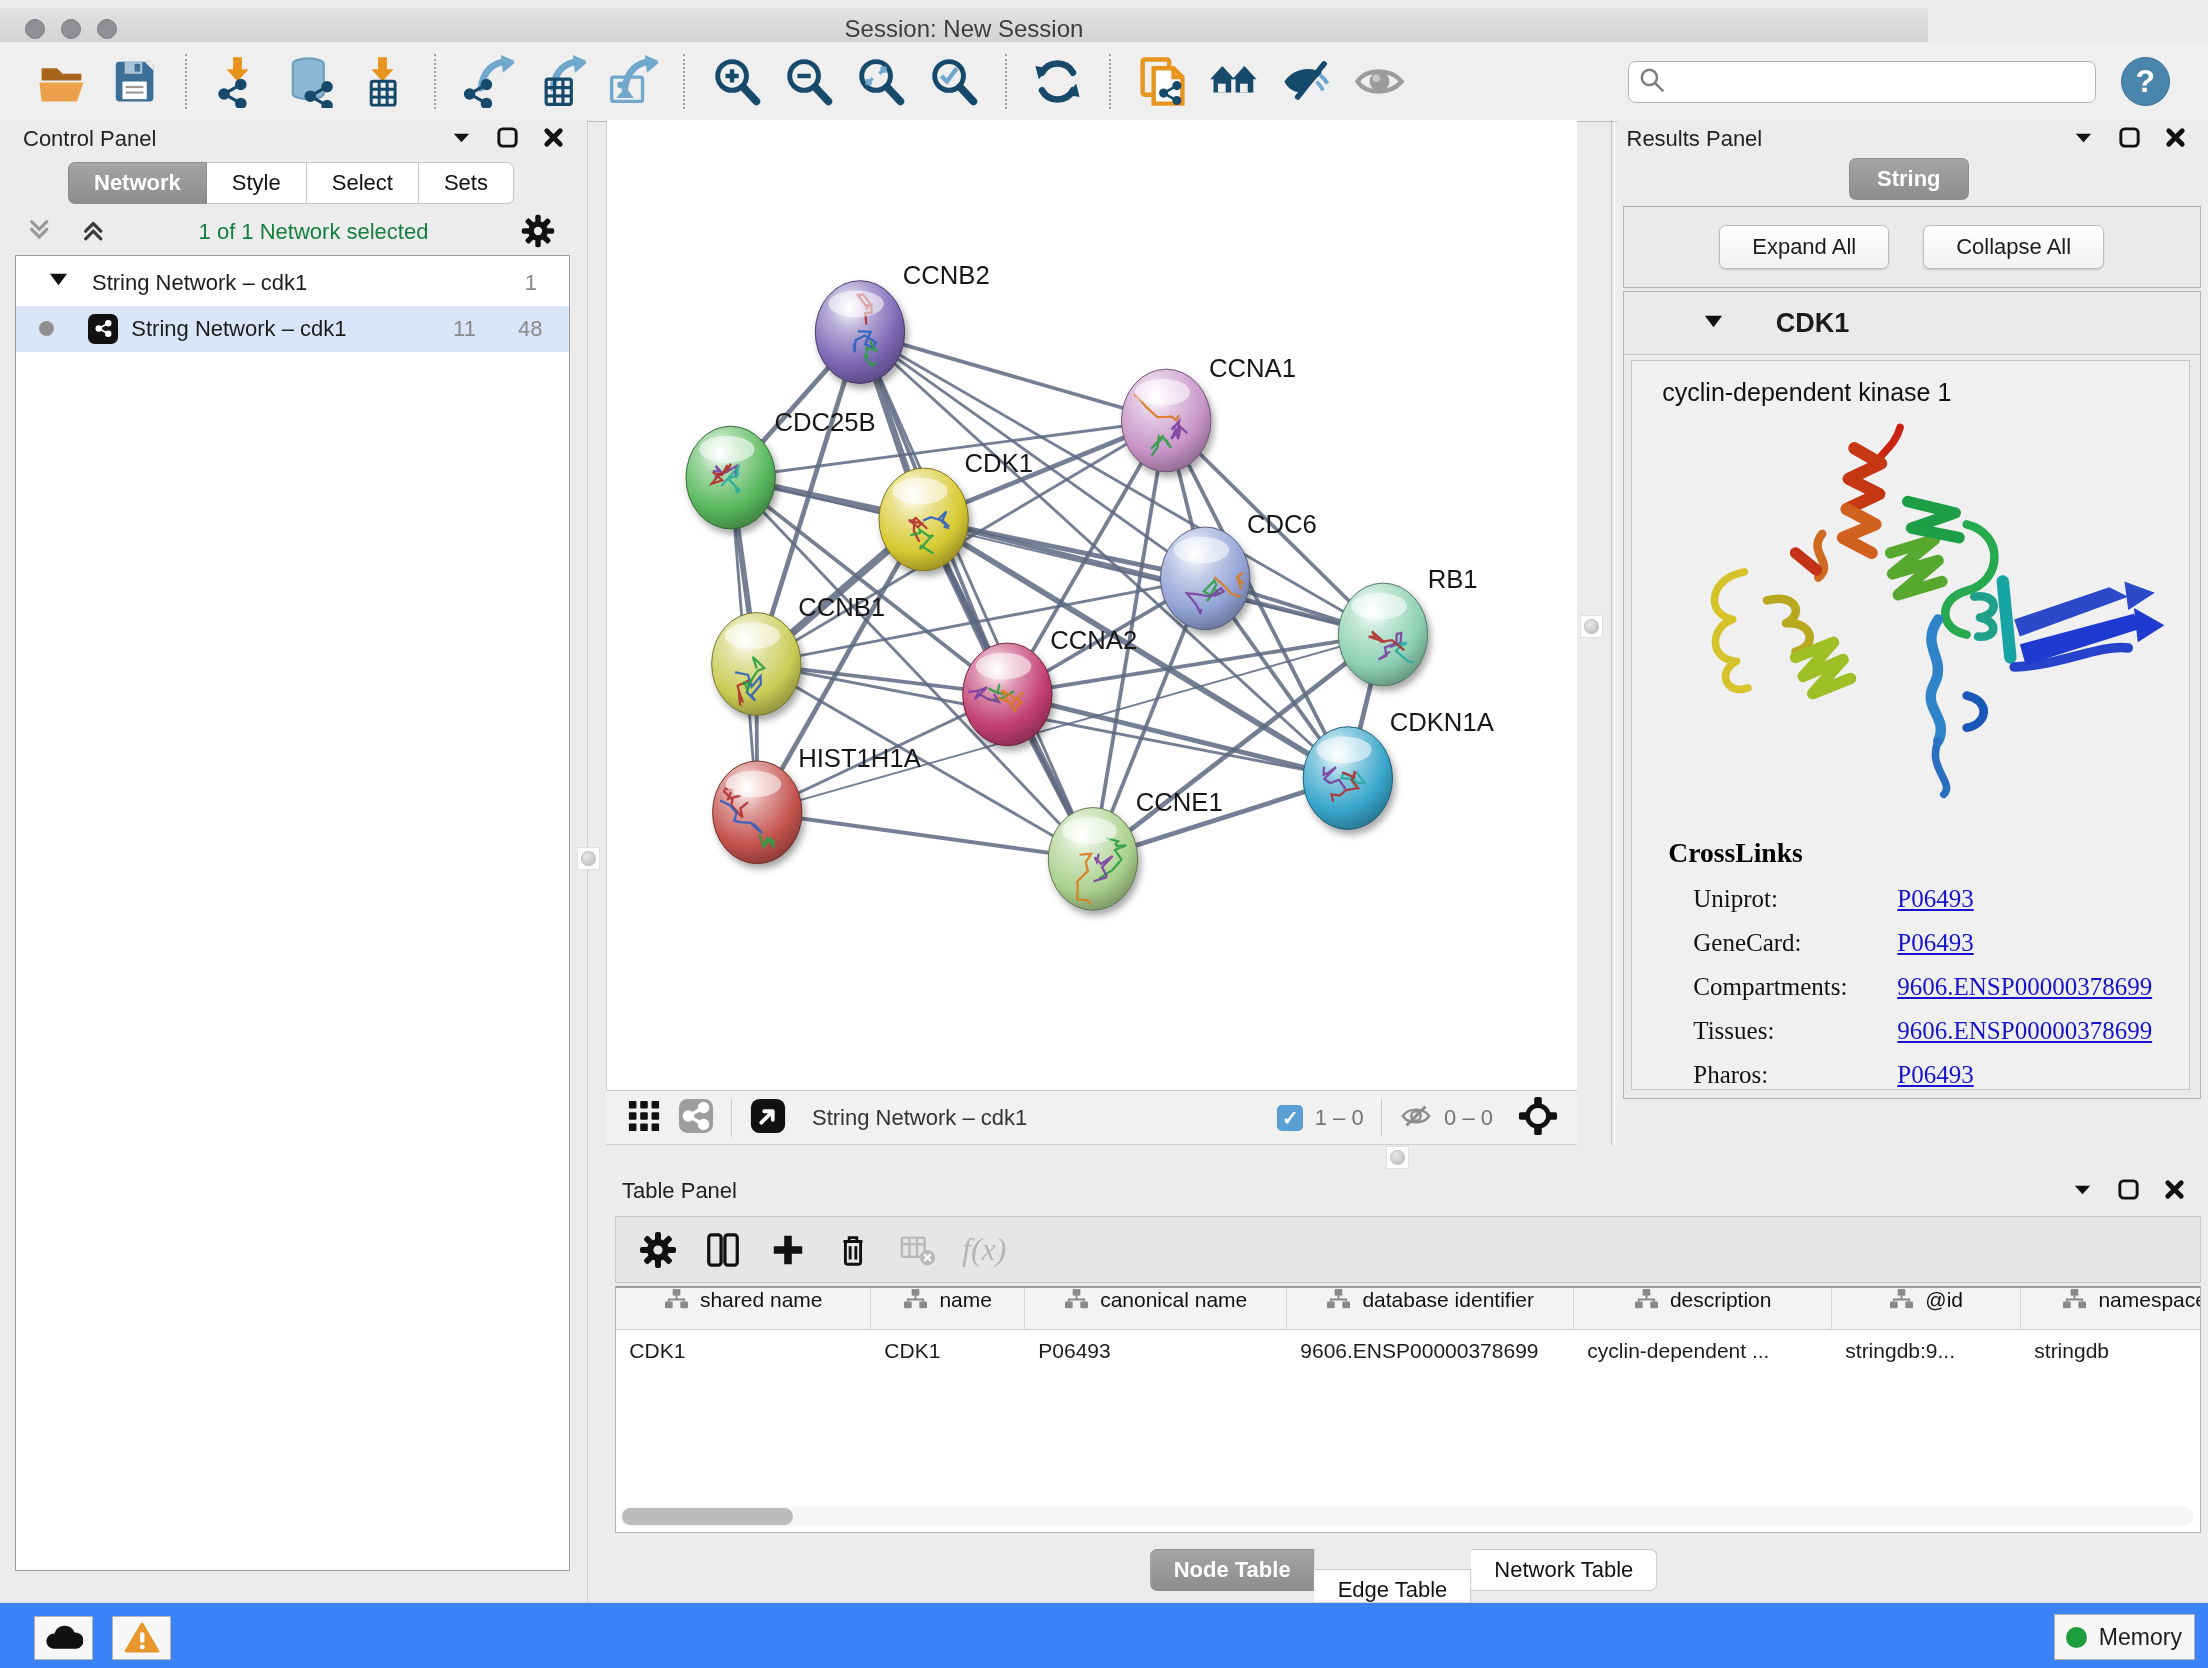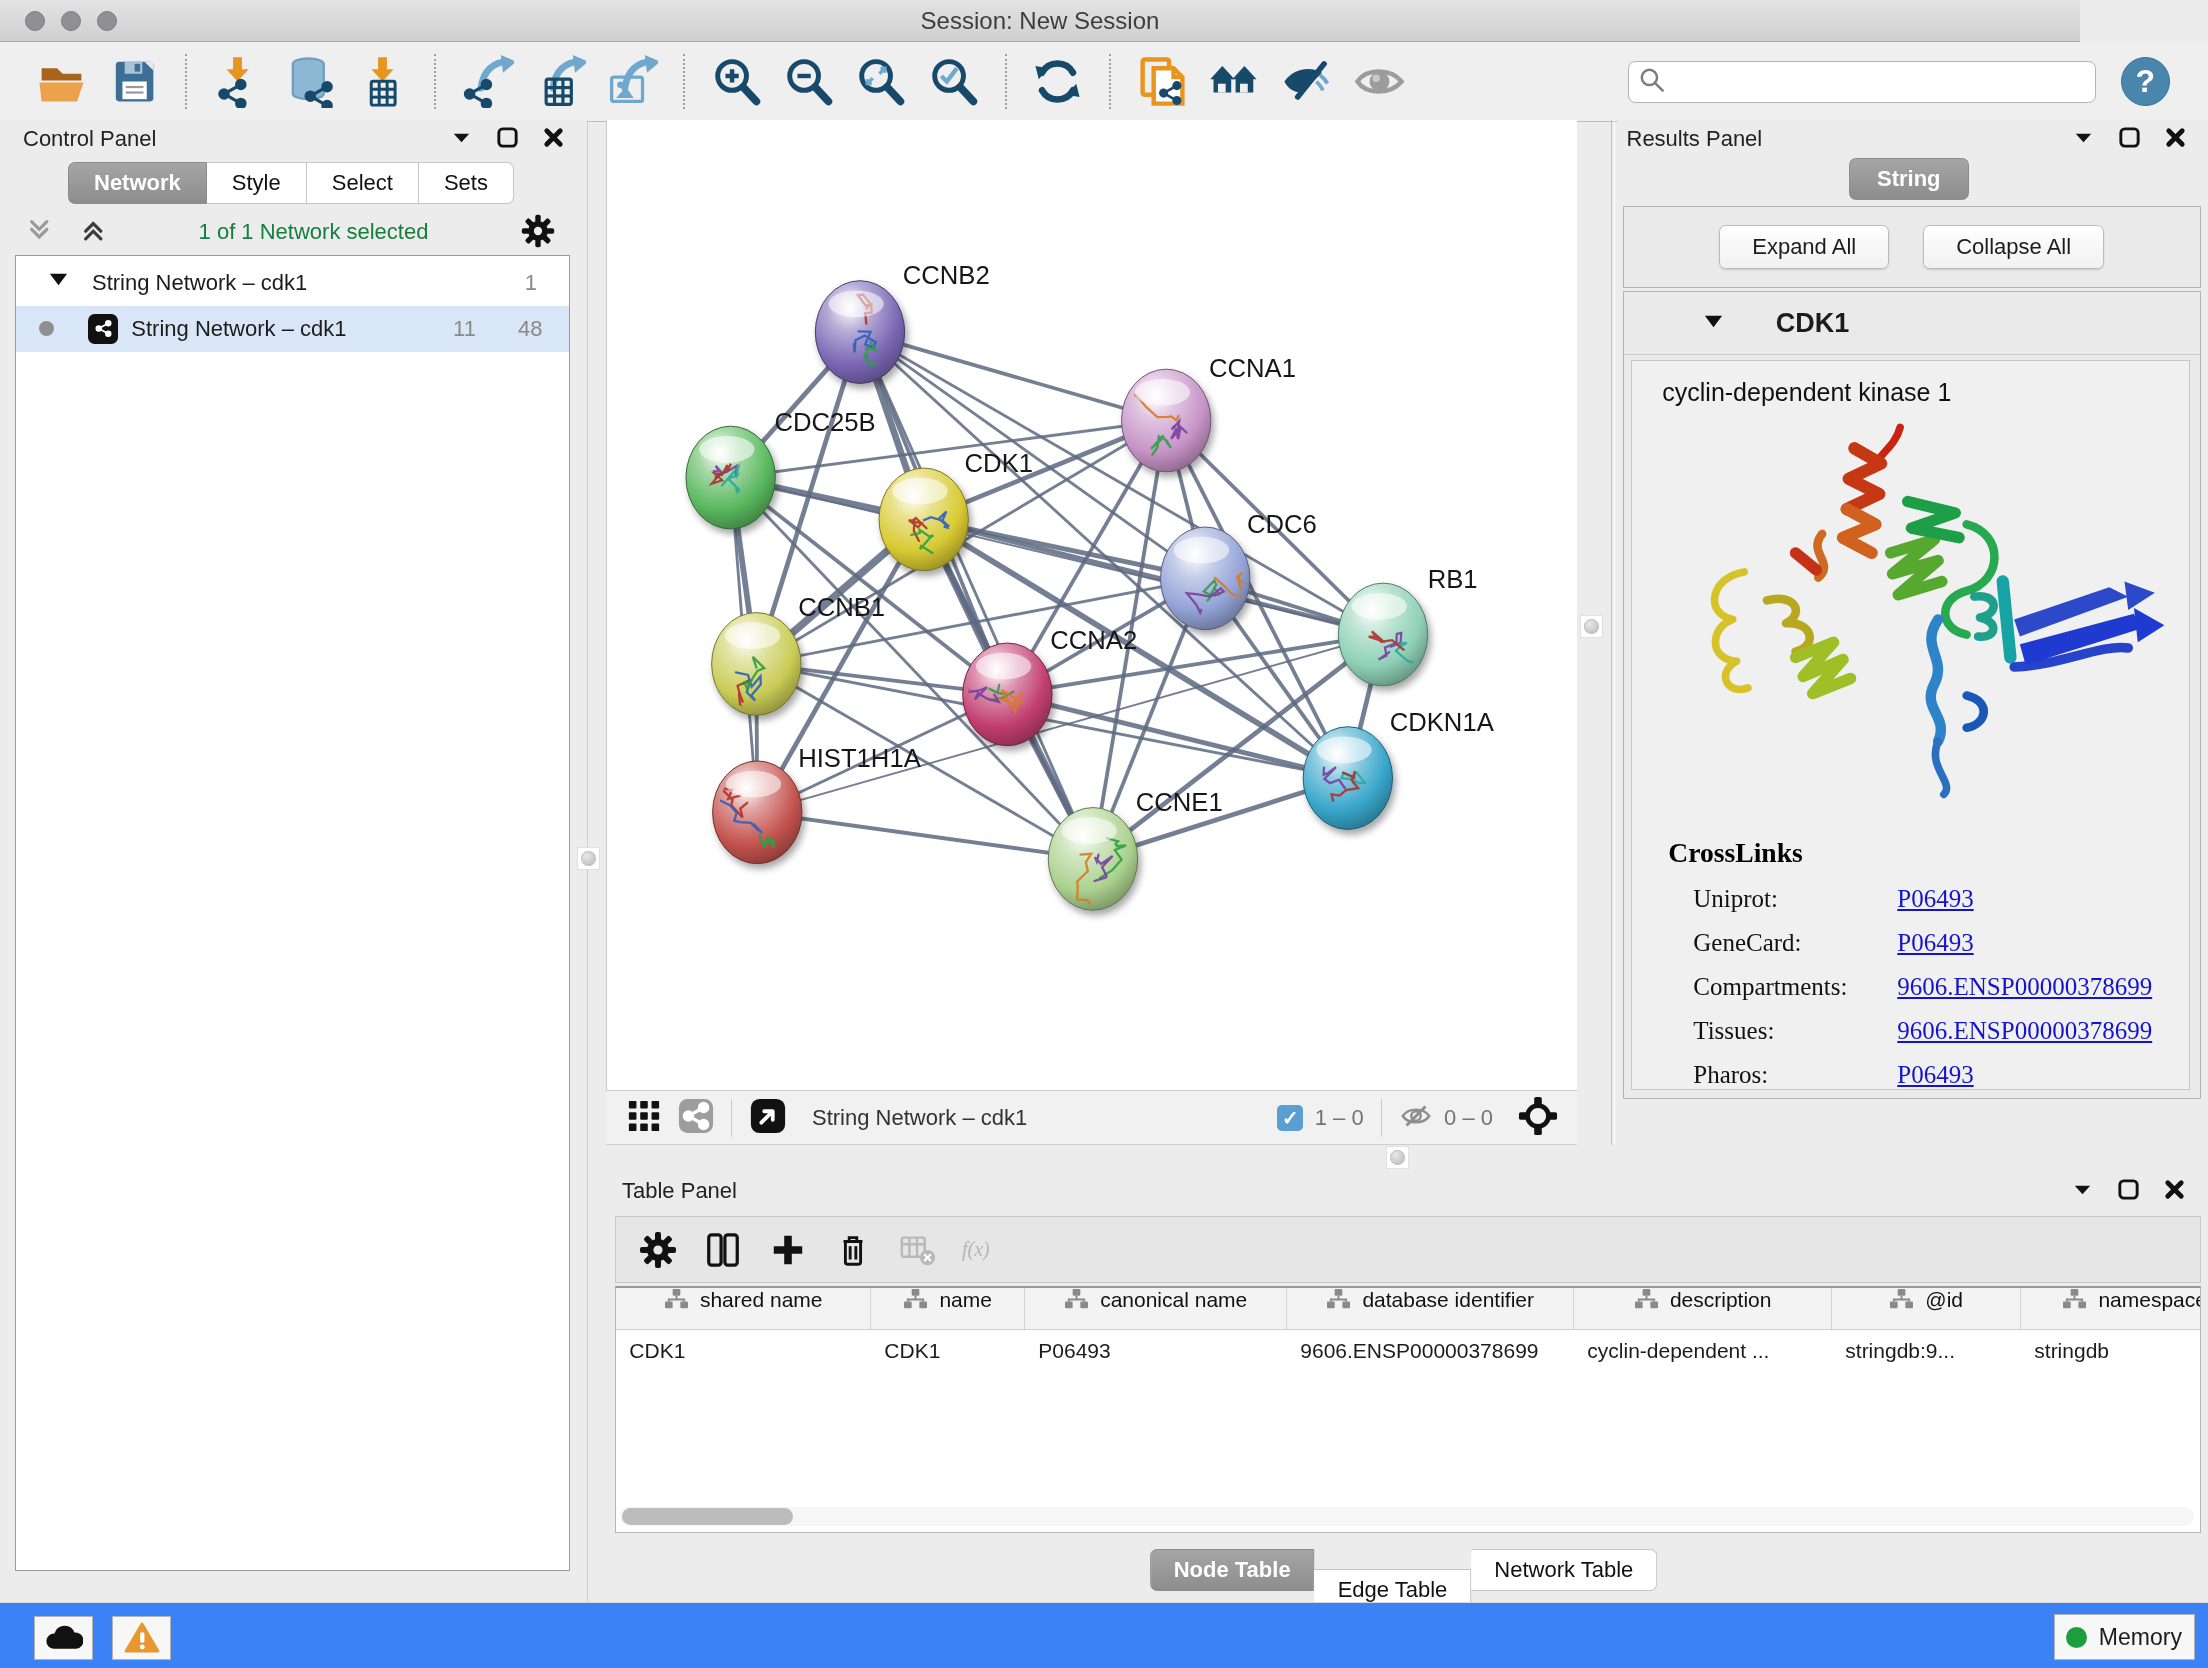--- a/index.html
+++ b/index.html
@@ -1,20 +1,20 @@
 <!DOCTYPE html>
 <html style="font-size:15px"><head>
 <meta charset="utf-8">
 <style>
   * { margin:0; padding:0; box-sizing:border-box; }
   html,body { width:2208px; height:1668px; }
   body { font-family:"Liberation Sans", sans-serif; background:#ececec; position:relative; overflow:hidden; color:#1c1c1c; }
 
   
-  .titlebar { position:absolute; left:0; top:0; width:2080px; height:42px;
+  .titlebar { position:absolute; left:0; top:8px; width:1928px; height:42px;
     background:linear-gradient(#e3e3e3,#cfcfcf); border-bottom:1px solid #a8a8a8;
     display:flex; align-items:center; justify-content:center; }
   .traffic { position:absolute; top:10.5px; width:20px; height:20px; border-radius:50%;
     background:#8f8f94; border:1px solid #7d7d82; }
   .t1{left:25px} .t2{left:61px} .t3{left:97px}
   .win-title { font-size:24px; color:#3d3d3d; }
 
   
   .toolbar { position:absolute; left:0; top:42px; width:2208px; height:80px;
     background:#efefef; border-bottom:1px solid #bdbdbd;
@@ -102,21 +102,21 @@
   .cl-head { font-size:27.6px; font-weight:bold; color:#000; }
   .cl-row { display:flex; margin-top:16px; font-size:25px; }
   .cl-label { width:204px; margin-left:25px; color:#111; }
   .cl-link { text-decoration:underline; }
 
   
   .table-panel { position:absolute; left:599px; top:1172px; width:1609px; height:430px; background:#ececec; }
   .tp-toolbar { position:absolute; left:16px; top:44px; width:1586px; height:67px; background:#e6e6e6;
     border:1px solid #c9c9c9; display:flex; align-items:center; padding-left:21px; gap:23px; }
   .tp-toolbar .ticon { width:42px; height:42px; display:flex; align-items:center; justify-content:center; }
-  .fx { font-family:"Liberation Serif", serif; font-style:italic; font-size:20px; color:#b5b5b5; }
+  .fx { font-family:"Liberation Serif", serif; font-style:italic; font-size:32px; color:#b5b5b5; }
   .tp-table { position:absolute; left:16px; top:114px; width:1586px; height:247px; background:#fff;
     border:1px solid #b5b5b5; border-top:2.9px solid #9a9a9a; overflow:hidden; }
   .tp-hrow { display:flex; height:42px; background:#f3f3f3; border-bottom:1px solid #cfcfcf; }
   .tp-hcell { display:flex; justify-content:center; gap:11.4px; font-size:21px; color:#111;
     border-right:1px solid #d4d4d4; flex:none; overflow:hidden; white-space:nowrap; }
   .tp-drow { display:flex; height:42px; }
   .tp-dcell { display:flex; align-items:center; padding-left:13.3px; font-size:21px; flex:none;
     overflow:hidden; white-space:nowrap; }
   .hscroll { position:absolute; left:3.8px; bottom:5.7px; width:1574px; height:19px; background:#f6f6f6; border-radius:9.5px; }
   .hthumb { position:absolute; left:1.9px; top:1px; width:171px; height:17px; background:#bcbcbc; border-radius:8.6px; }

